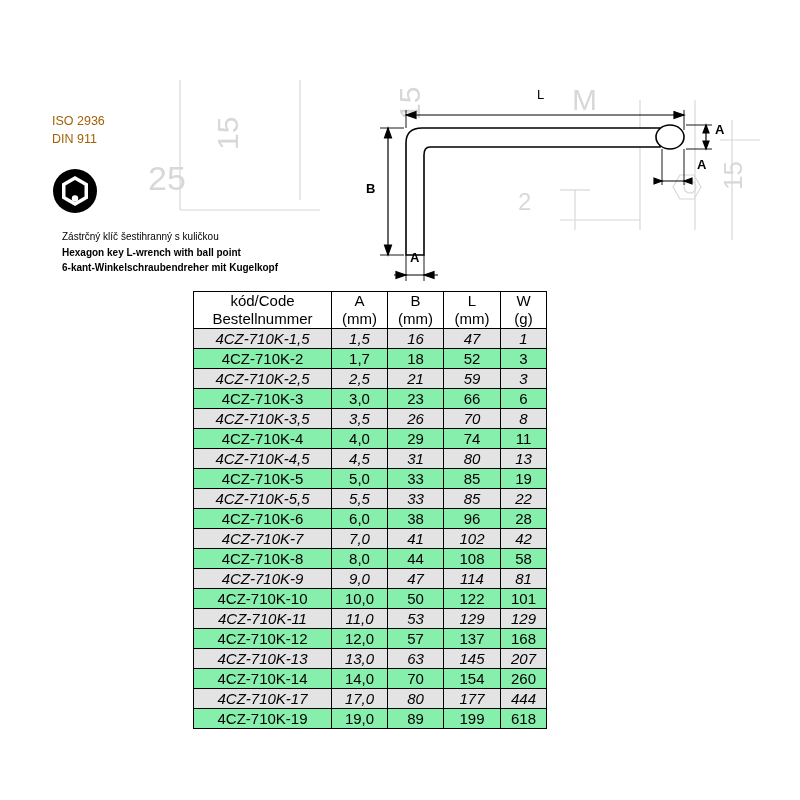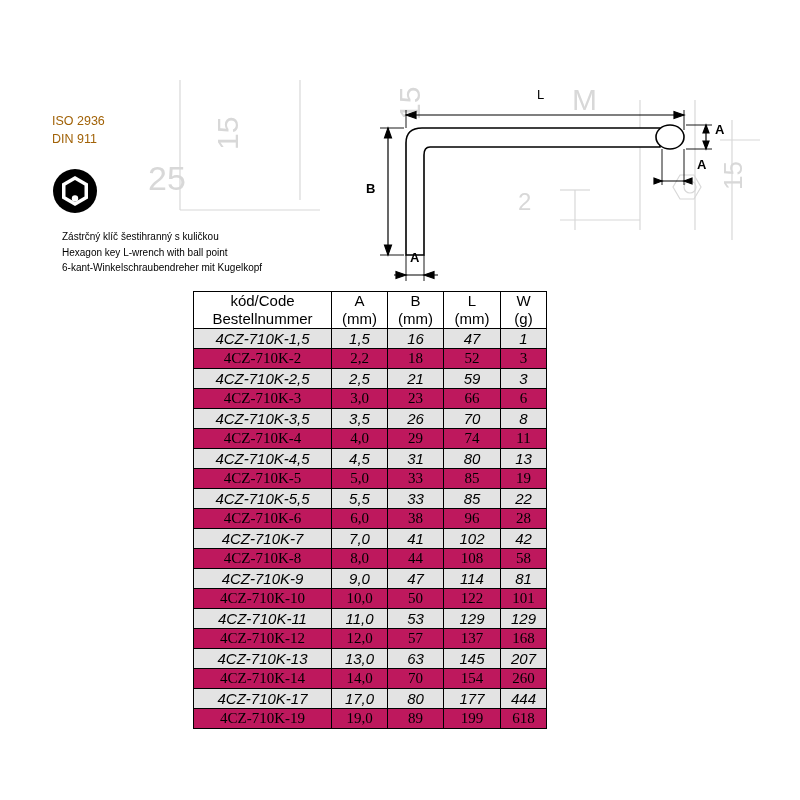--- a/index.html
+++ b/index.html
@@ -43,21 +43,21 @@
   .desc {
     position: absolute;
     left: 51px;
     top: 229px;
     font-size: 10px;
     line-height: 15.5px;
     width: 340px;
     margin-left: 11px;
   }
   .desc div { white-space: nowrap; }
-  .desc .b { font-weight: normal; }
+  .desc .b { font-weight: bold; }
 
   
   .bg-draw {
     position: absolute;
     left: 120px;
     top: 80px;
     width: 640px;
     height: 210px;
     pointer-events: none;
   }
@@ -101,21 +101,21 @@
   }
   .col-code { width: 137px; text-align: left; padding-left: 6px; }
   .col-a { width: 55px; }
   .col-b { width: 55px; }
   .col-l { width: 56px; }
   .col-w { width: 45px; }
   .hdr-code { text-align: center; padding-left: 0; }
   .hdr-cell { border-bottom: none !important; }
   .hdr-cell2 { border-top: none !important; }
   .row-shade td { background: #e3e3e3; font-style: italic; }
-  .row-plain td { background: #be185d; font-family: Liberation Serif, serif; }
+  .row-plain td { background: #86efac; }
 </style>
 </head>
 <body>
 
 <div id="page">
 
   <svg class="bg-draw" viewBox="0 0 640 210">
     <g fill="none" stroke="#d8d8d8" stroke-width="1.2">
       <line x1="60" y1="0" x2="60" y2="130"></line>
       <line x1="180" y1="0" x2="180" y2="120"></line>
@@ -239,21 +239,21 @@
       <tbody id="tbody">
           <tr class="row-shade">
             <td class="col-code">4CZ-710K-1,5</td>
             <td class="col-a">1,5</td>
             <td class="col-b">16</td>
             <td class="col-l">47</td>
             <td class="col-w">1</td>
           </tr>
           <tr class="row-plain">
             <td class="col-code">4CZ-710K-2</td>
-            <td class="col-a">2,2</td>
+            <td class="col-a">1,7</td>
             <td class="col-b">18</td>
             <td class="col-l">52</td>
             <td class="col-w">3</td>
           </tr>
           <tr class="row-shade">
             <td class="col-code">4CZ-710K-2,5</td>
             <td class="col-a">2,5</td>
             <td class="col-b">21</td>
             <td class="col-l">59</td>
             <td class="col-w">3</td>

